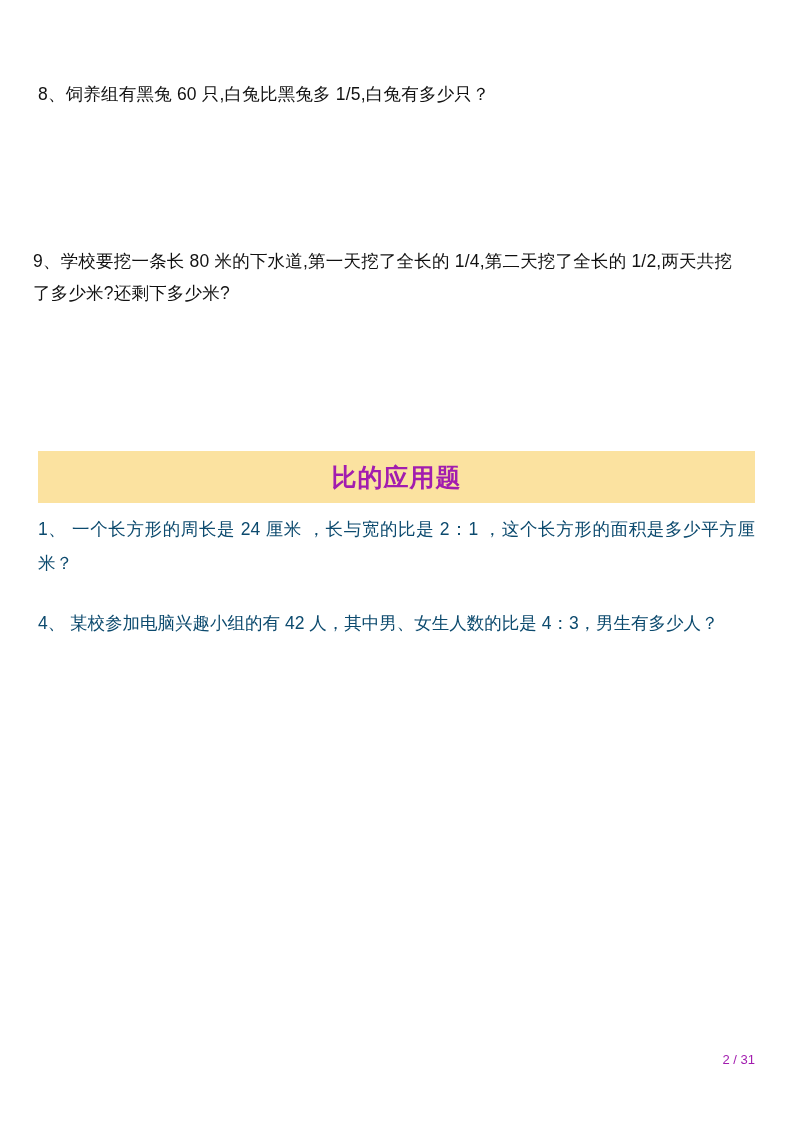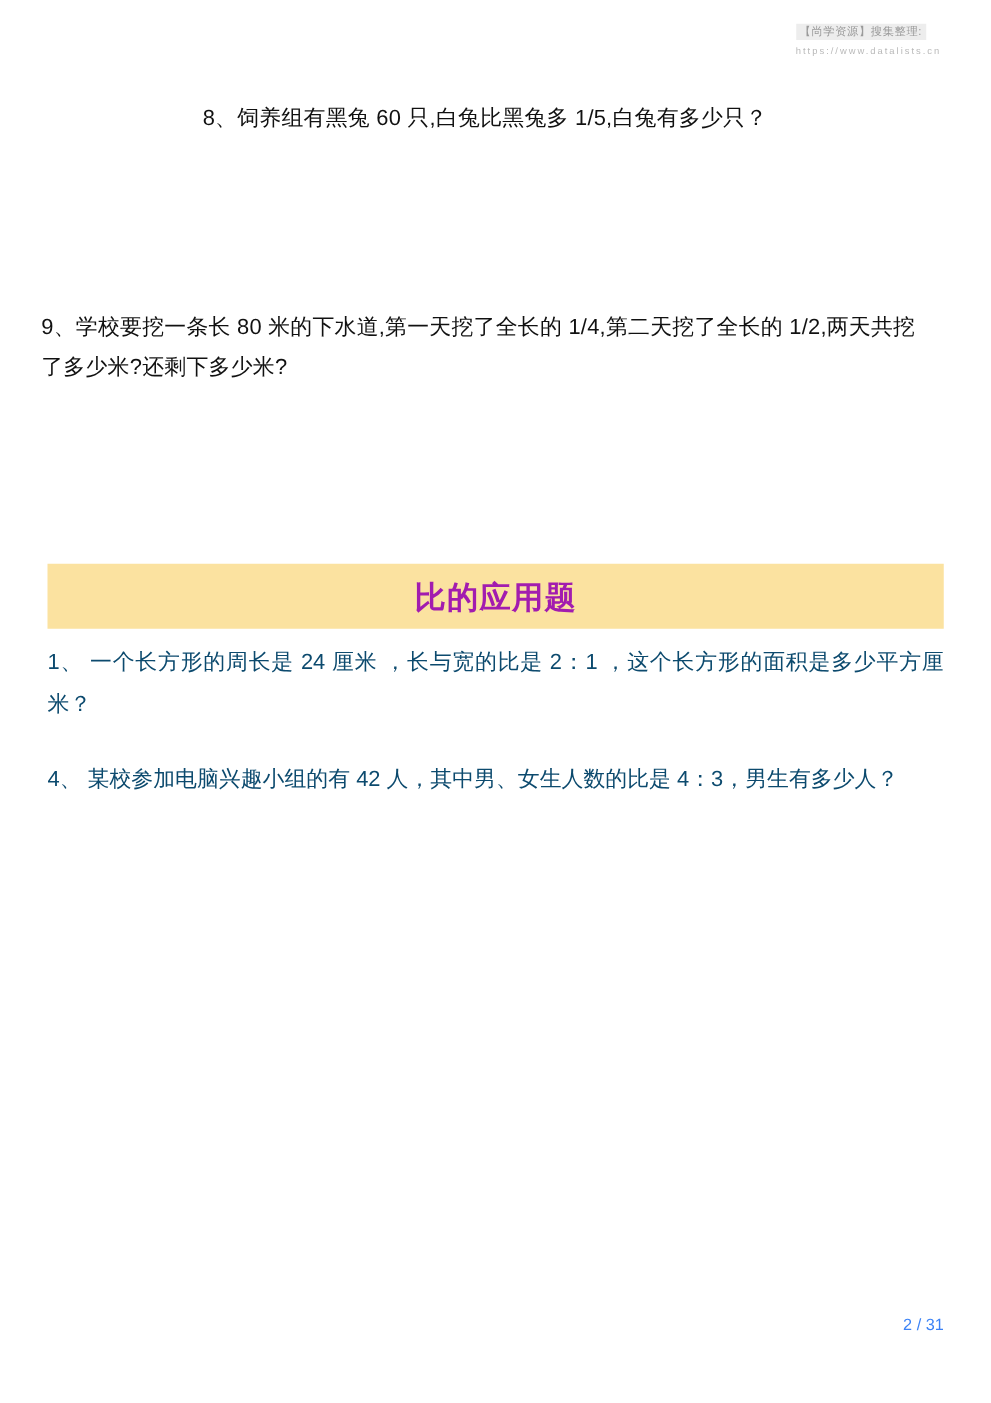--- a/index.html
+++ b/index.html
@@ -59,21 +59,21 @@
     width: 717px;
   }
 
   .q {
     font-size: 17.5px;
     line-height: 1.85;
     letter-spacing: 0.2px;
     color: #111111;
   }
 
-  .q-8 { position: absolute; left: 0px; top: 78px; width: 700px; text-align: center; }
+  .q-8 { position: absolute; left: 0px; top: 78px; width: 700px; }
   .q-9 { position: absolute; left: -5px; top: 245px; width: 715px; }
 
   .section-title-bar {
     position: absolute;
     left: 0px;
     top: 451px;
     width: 717px;
     height: 52px;
     background: #fbe2a0;
     display: flex;
@@ -101,33 +101,29 @@
     text-align: justify;
     text-justify: inter-ideograph;
   }
   .item:last-child { margin-bottom: 0; }
 
   .page-num {
     position: absolute;
     right: 38px;
     bottom: 55px;
     font-size: 13px;
-    color: #3b82f6;
+    color: #a21caf;
     font-family: "Liberation Sans", sans-serif;
   }
 </style>
 </head>
 <body>
 
 <div class="page">
 
-  <div class="watermark">
-    <div class="wm-line1"><span>【尚学资源】</span><span class="wm-after">搜集整理:</span></div>
-    <div class="wm-line2">https://www.datalists.cn</div>
-  </div>
 
   <div class="content">
 
     <div class="q q-8">8、饲养组有黑兔 60 只,白兔比黑兔多 1/5,白兔有多少只？</div>
 
     <div class="q q-9">9、学校要挖一条长 80 米的下水道,第一天挖了全长的 1/4,第二天挖了全长的 1/2,两天共挖了多少米?还剩下多少米?</div>
 
     <div class="section-title-bar">
       <div class="section-title">比的应用题</div>
     </div>

